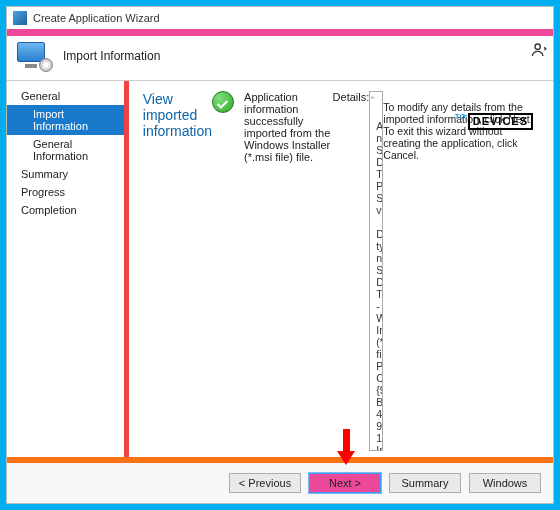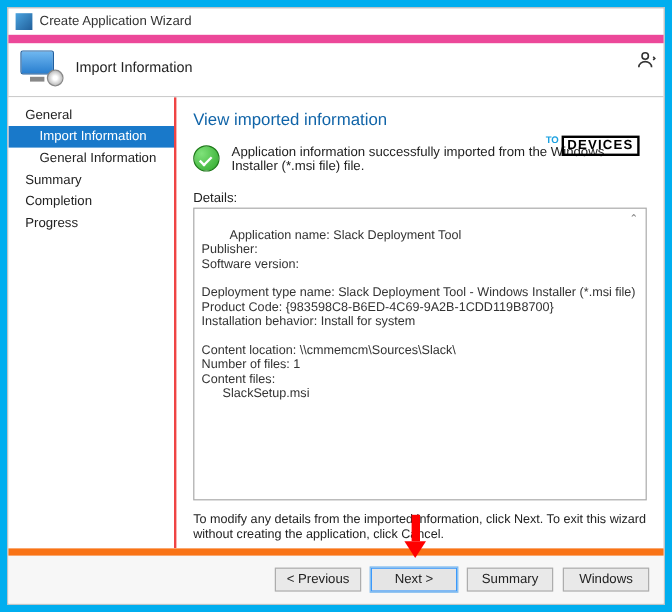--- a/index.html
+++ b/index.html
@@ -96,25 +96,25 @@
     }
     .sidebar .subitem {
       padding-left: 26px;
     }
     .sidebar .item.selected {
       background: #1979ca;
       color: #fff;
     }
     .main {
       flex: 1;
-      border-left: 2px solid #ef4444;
+      border-left: 5px solid #ef4444;
       padding: 10px 14px 6px 14px;
       position: relative;
       display:flex;
-      flex-direction:column;
+      flex-direction:row;
     }
     .main-title {
       color: #1064a8;
       font-size: 14px;
       margin-bottom: 14px;
     }
     .watermark {
       position: absolute;
       right: 20px;
       top: 32px;
@@ -186,21 +186,21 @@
       padding: 3px 8px;
       font-size: 11px;
       background:#e9e9e9;
       border:1px solid #adadad;
       color:#222;
       cursor:pointer;
     }
     .btn.focus {
       border:1px solid #3b99fc;
       outline:1px solid #7ab8ee;
-      background:#e5e5e5;
+      background:#ec4899;
     }
     .arrow {
       position:absolute;
       width:18px;
       bottom: 38px;
       color:#ff0000;
       font-size: 34px;
       line-height: 0.5;
       text-align:center;
       pointer-events:none;
@@ -240,22 +240,22 @@
 
   <div class="divider"></div>
 
   <div class="body">
 
     <div class="sidebar">
       <div class="item">General</div>
       <div class="item subitem selected">Import Information</div>
       <div class="item subitem">General Information</div>
       <div class="item">Summary</div>
+      <div class="item">Progress</div>
       <div class="item">Completion</div>
-      <div class="item">Progress</div>
     </div>
 
     <div class="main">
       <div class="main-title">View imported information</div>
 
       <div class="watermark">
         <div class="row2">
             <span class="to">TO</span> 
             <span class="box">DEVICES</span>
           </div>

